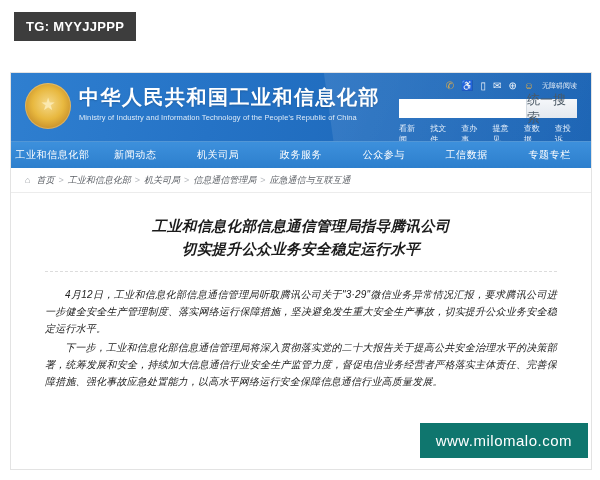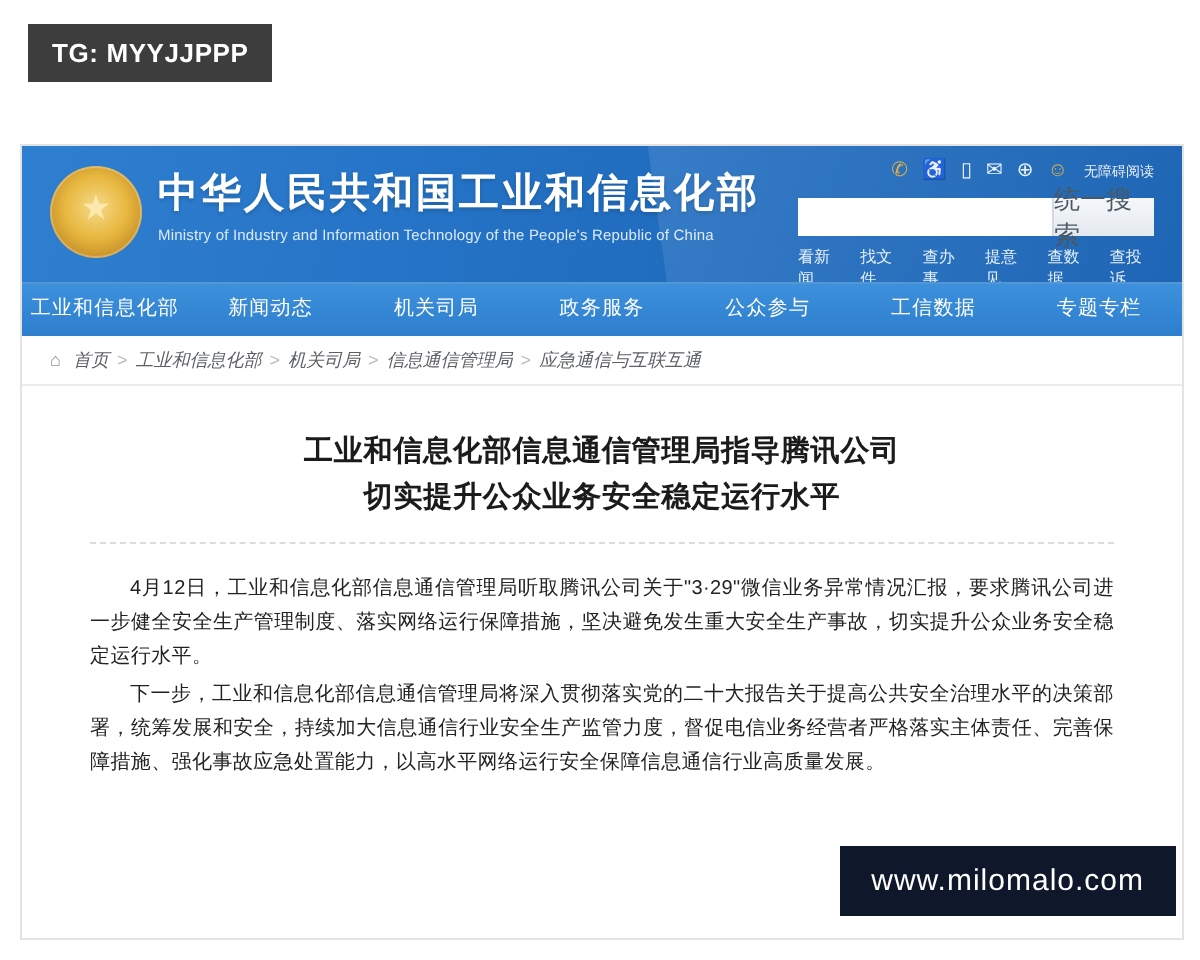--- a/index.html
+++ b/index.html
@@ -25,21 +25,21 @@
     font-size: 13px;
     font-weight: bold;
     padding: 7px 12px;
     letter-spacing: 0.3px;
     z-index: 50;
   }
   .url-badge {
     position: absolute;
     right: 12px;
     bottom: 22px;
-    background: #0f172a;
+    background: #0f766e;
     color: #ffffff;
     font-size: 15px;
     padding: 9px 16px;
     letter-spacing: 0.5px;
     z-index: 50;
   }
 
   
   .page {
     position: absolute;
@@ -219,20 +219,21 @@
     font-style: italic;
   }
   .crumb .sep {
     color: #b9bcc0;
     font-size: 9px;
   }
 
   
   .article {
     padding: 22px 34px 0 34px;
+    font-style: italic;
   }
   .art-title {
     text-align: center;
     color: #1b1b1b;
     font-size: 14.5px;
     font-weight: bold;
     line-height: 23px;
     letter-spacing: 0.4px;
   }
   .art-meta {

